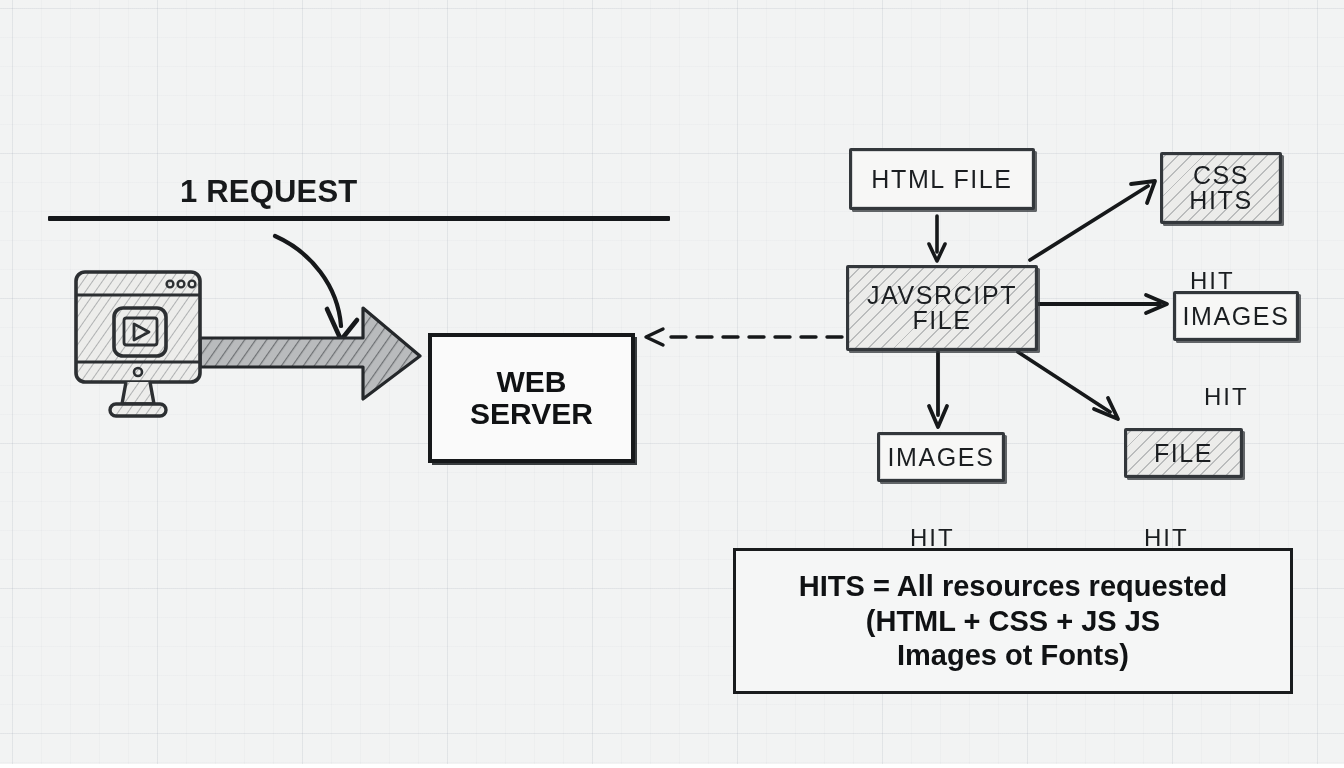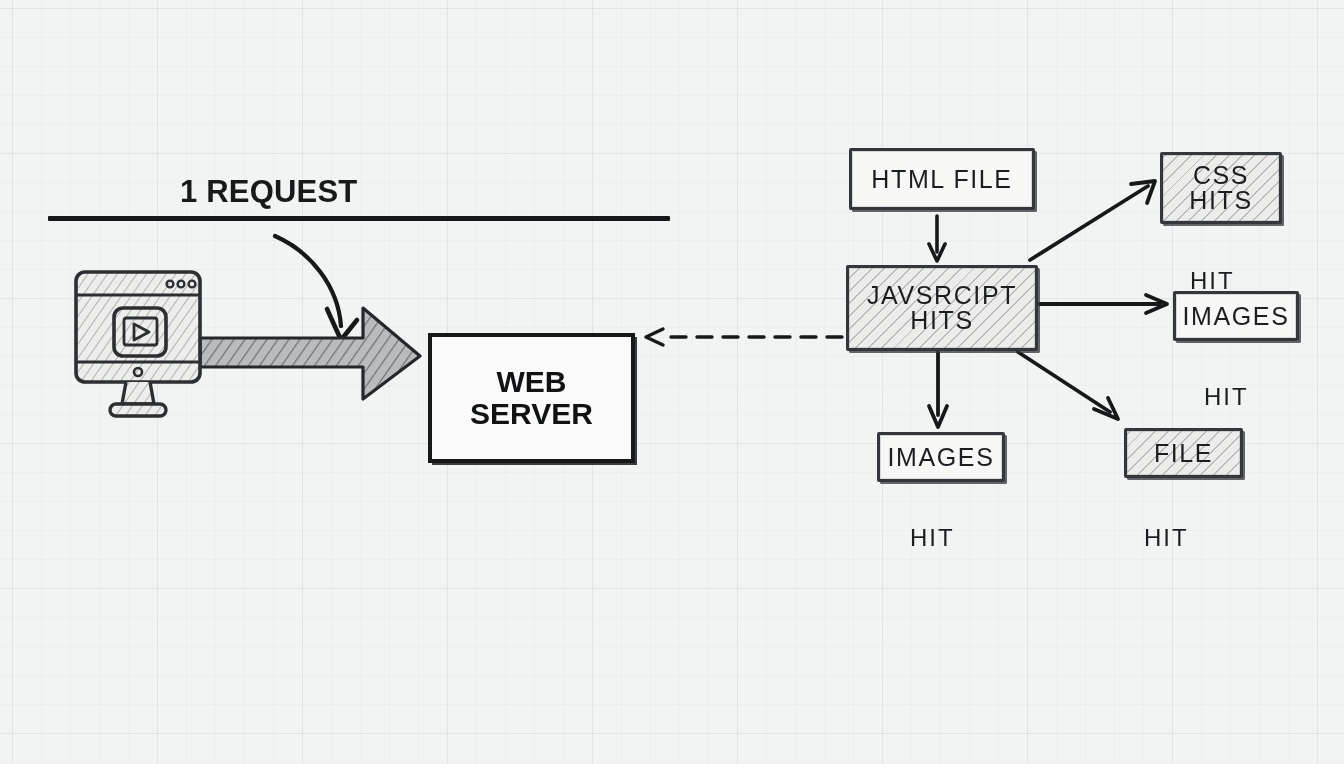--- a/index.html
+++ b/index.html
@@ -228,21 +228,21 @@
   </div>
 
 
   <div class="sketch-box" id="html-file-box">
     <span class="sketch-label">HTML FILE</span>
   </div>
   <span class="hit-label" id="hit-html">HIT</span>
 
   <div class="sketch-box hatched" id="js-file-box">
     <span class="sketch-label">JAVSRCIPT
-HITS</span>
+FILE</span>
   </div>
 
   <div class="sketch-box hatched" id="css-file-box">
     <span class="sketch-label">CSS
 HITS</span>
   </div>
   <span class="hit-label" id="hit-css">HIT</span>
 
   <div class="sketch-box" id="images-r-box">
     <span class="sketch-label">IMAGES</span>
@@ -252,14 +252,19 @@
   <div class="sketch-box" id="images-b-box">
     <span class="sketch-label">IMAGES</span>
   </div>
   <span class="hit-label" id="hit-imgb">HIT</span>
 
   <div class="sketch-box hatched" id="fonts-box">
     <span class="sketch-label">FILE</span>
   </div>
   <span class="hit-label" id="hit-fonts">HIT</span>
 
+  <div class="abs" id="hits-legend-box">
+    <div id="hits-legend-text">HITS = All resources requested
+(HTML + CSS + JS    JS
+Images ot Fonts)</div>
+  </div>
 
 </div>
 
 </body></html>

